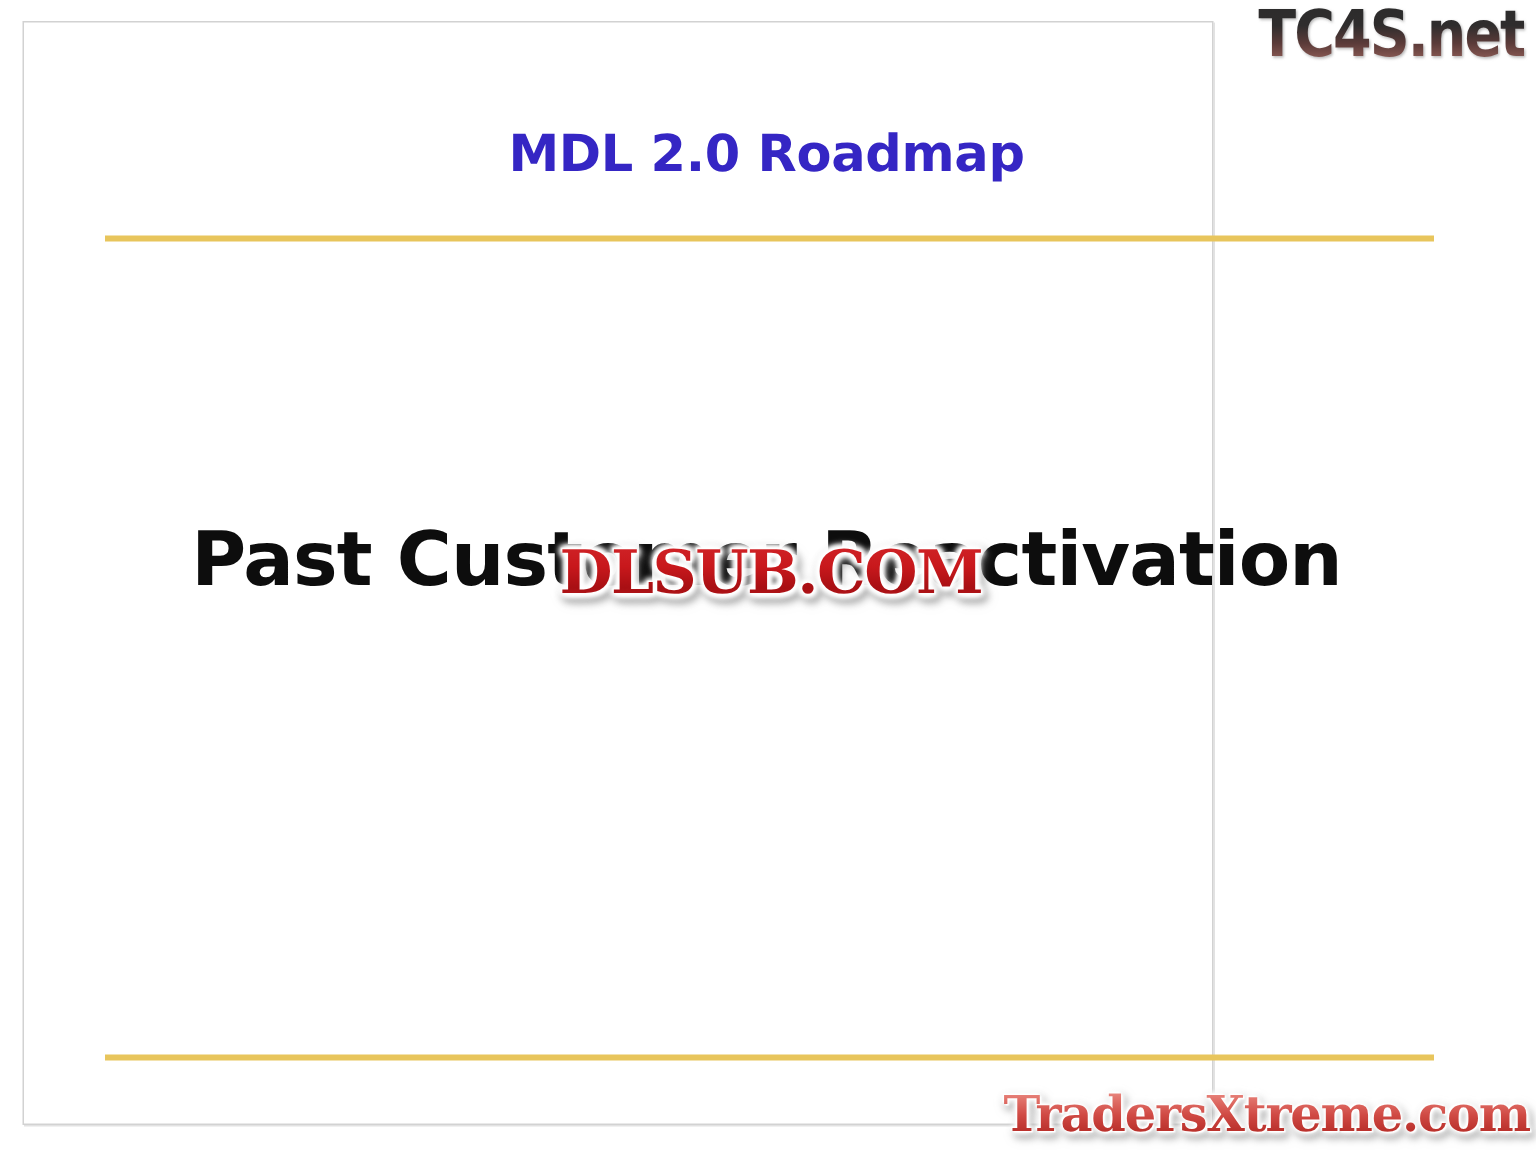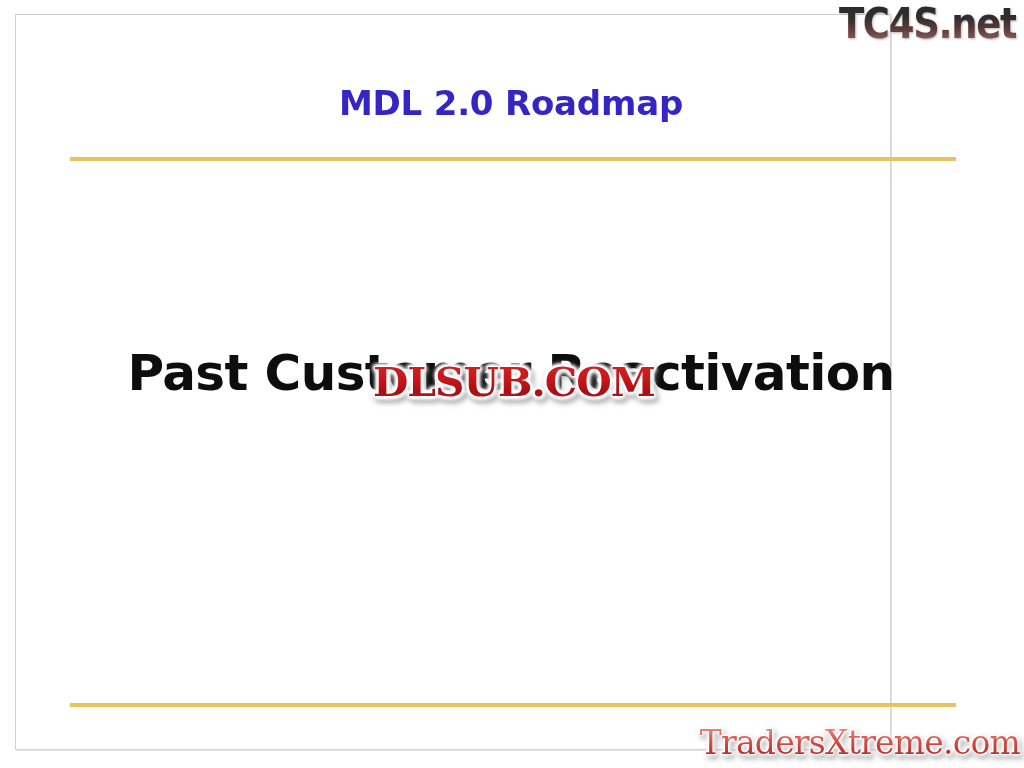--- a/index.html
+++ b/index.html
@@ -19,21 +19,21 @@
     width: 1024px;
     height: 768px;
     background: #ffffff;
   }
 
   
   #slide {
     position: absolute;
     left: 15px;
     top: 14px;
-    width: 876px;
+    width: 794px;
     height: 736px;
     background: #ffffff;
     border: 1px solid #d2d2d2;
     box-sizing: border-box;
     box-shadow: 1px 1px 0 0 #e2e2e2;
   }
 
   
   .slide-title {
     position: absolute;
@@ -133,21 +133,21 @@
       drop-shadow(-1px -1px 0 #ffffff)
       drop-shadow(2px 3px 2px rgba(90,90,90,0.55));
   }
 
   
   .wm-traders {
     position: absolute;
     right: 4px;
     bottom: 6px;
     font-family: "DejaVu Serif", serif;
-    font-weight: normal;
+    font-weight: bold;
     font-size: 33px;
     letter-spacing: -0.8px;
     white-space: nowrap;
     background-image: linear-gradient(180deg,
         #f0a39c 0%,
         #e3776f 22%,
         #d04a44 52%,
         #bb322d 78%,
         #d65a52 100%);
     -webkit-background-clip: text;

